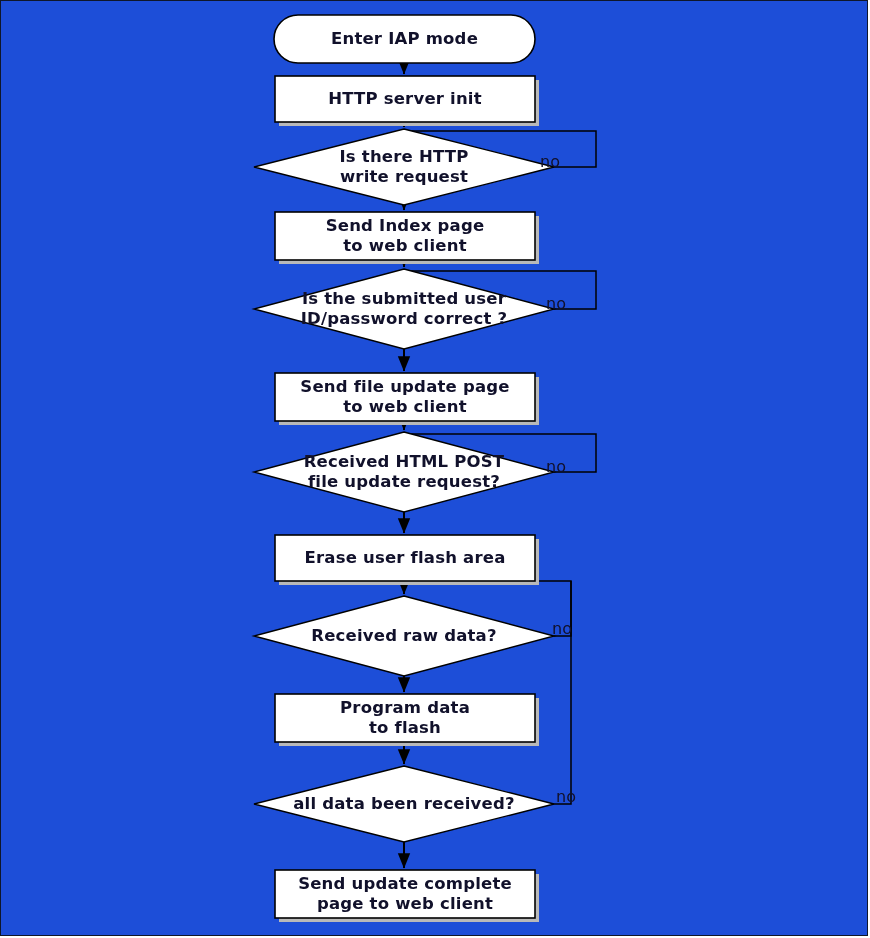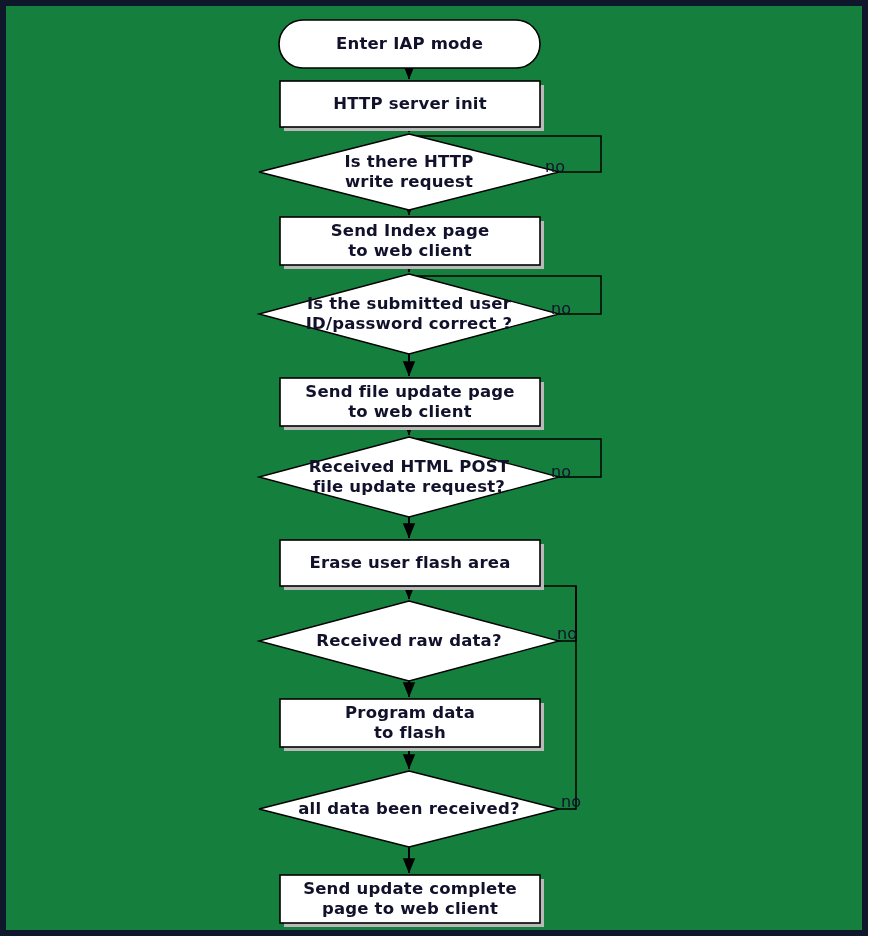--- a/index.html
+++ b/index.html
@@ -5,22 +5,22 @@
   html,body{margin:0;padding:0;background:#ffffff;}
   body{
     width:870px;height:938px;
     font-family:"DejaVu Sans","Liberation Sans",sans-serif;
     overflow:hidden;
   }
   #frame{
     position:relative;
     width:868px;height:936px;
     box-sizing:border-box;
-    border:6px solid #0f172a;
-    background:#15803d;
+    border:1px solid #0f172a;
+    background:#1d4ed8;
     text-align:right;
   }
   #flow{display:block;width:868px;height:936px;}
   .node-shape{fill:#ffffff;stroke:#000000;stroke-width:1.6;}
   .node-shape.proc{stroke-width:1.6;}
   .node-shape.dec{stroke-width:1.4;}
   .shadow{fill:#b9b9b9;stroke:none;}
   .conn{stroke:#000000;stroke-width:2;fill:none;}
   .conn-thin{stroke:#000000;stroke-width:1.5;fill:none;}
   .lbl{

